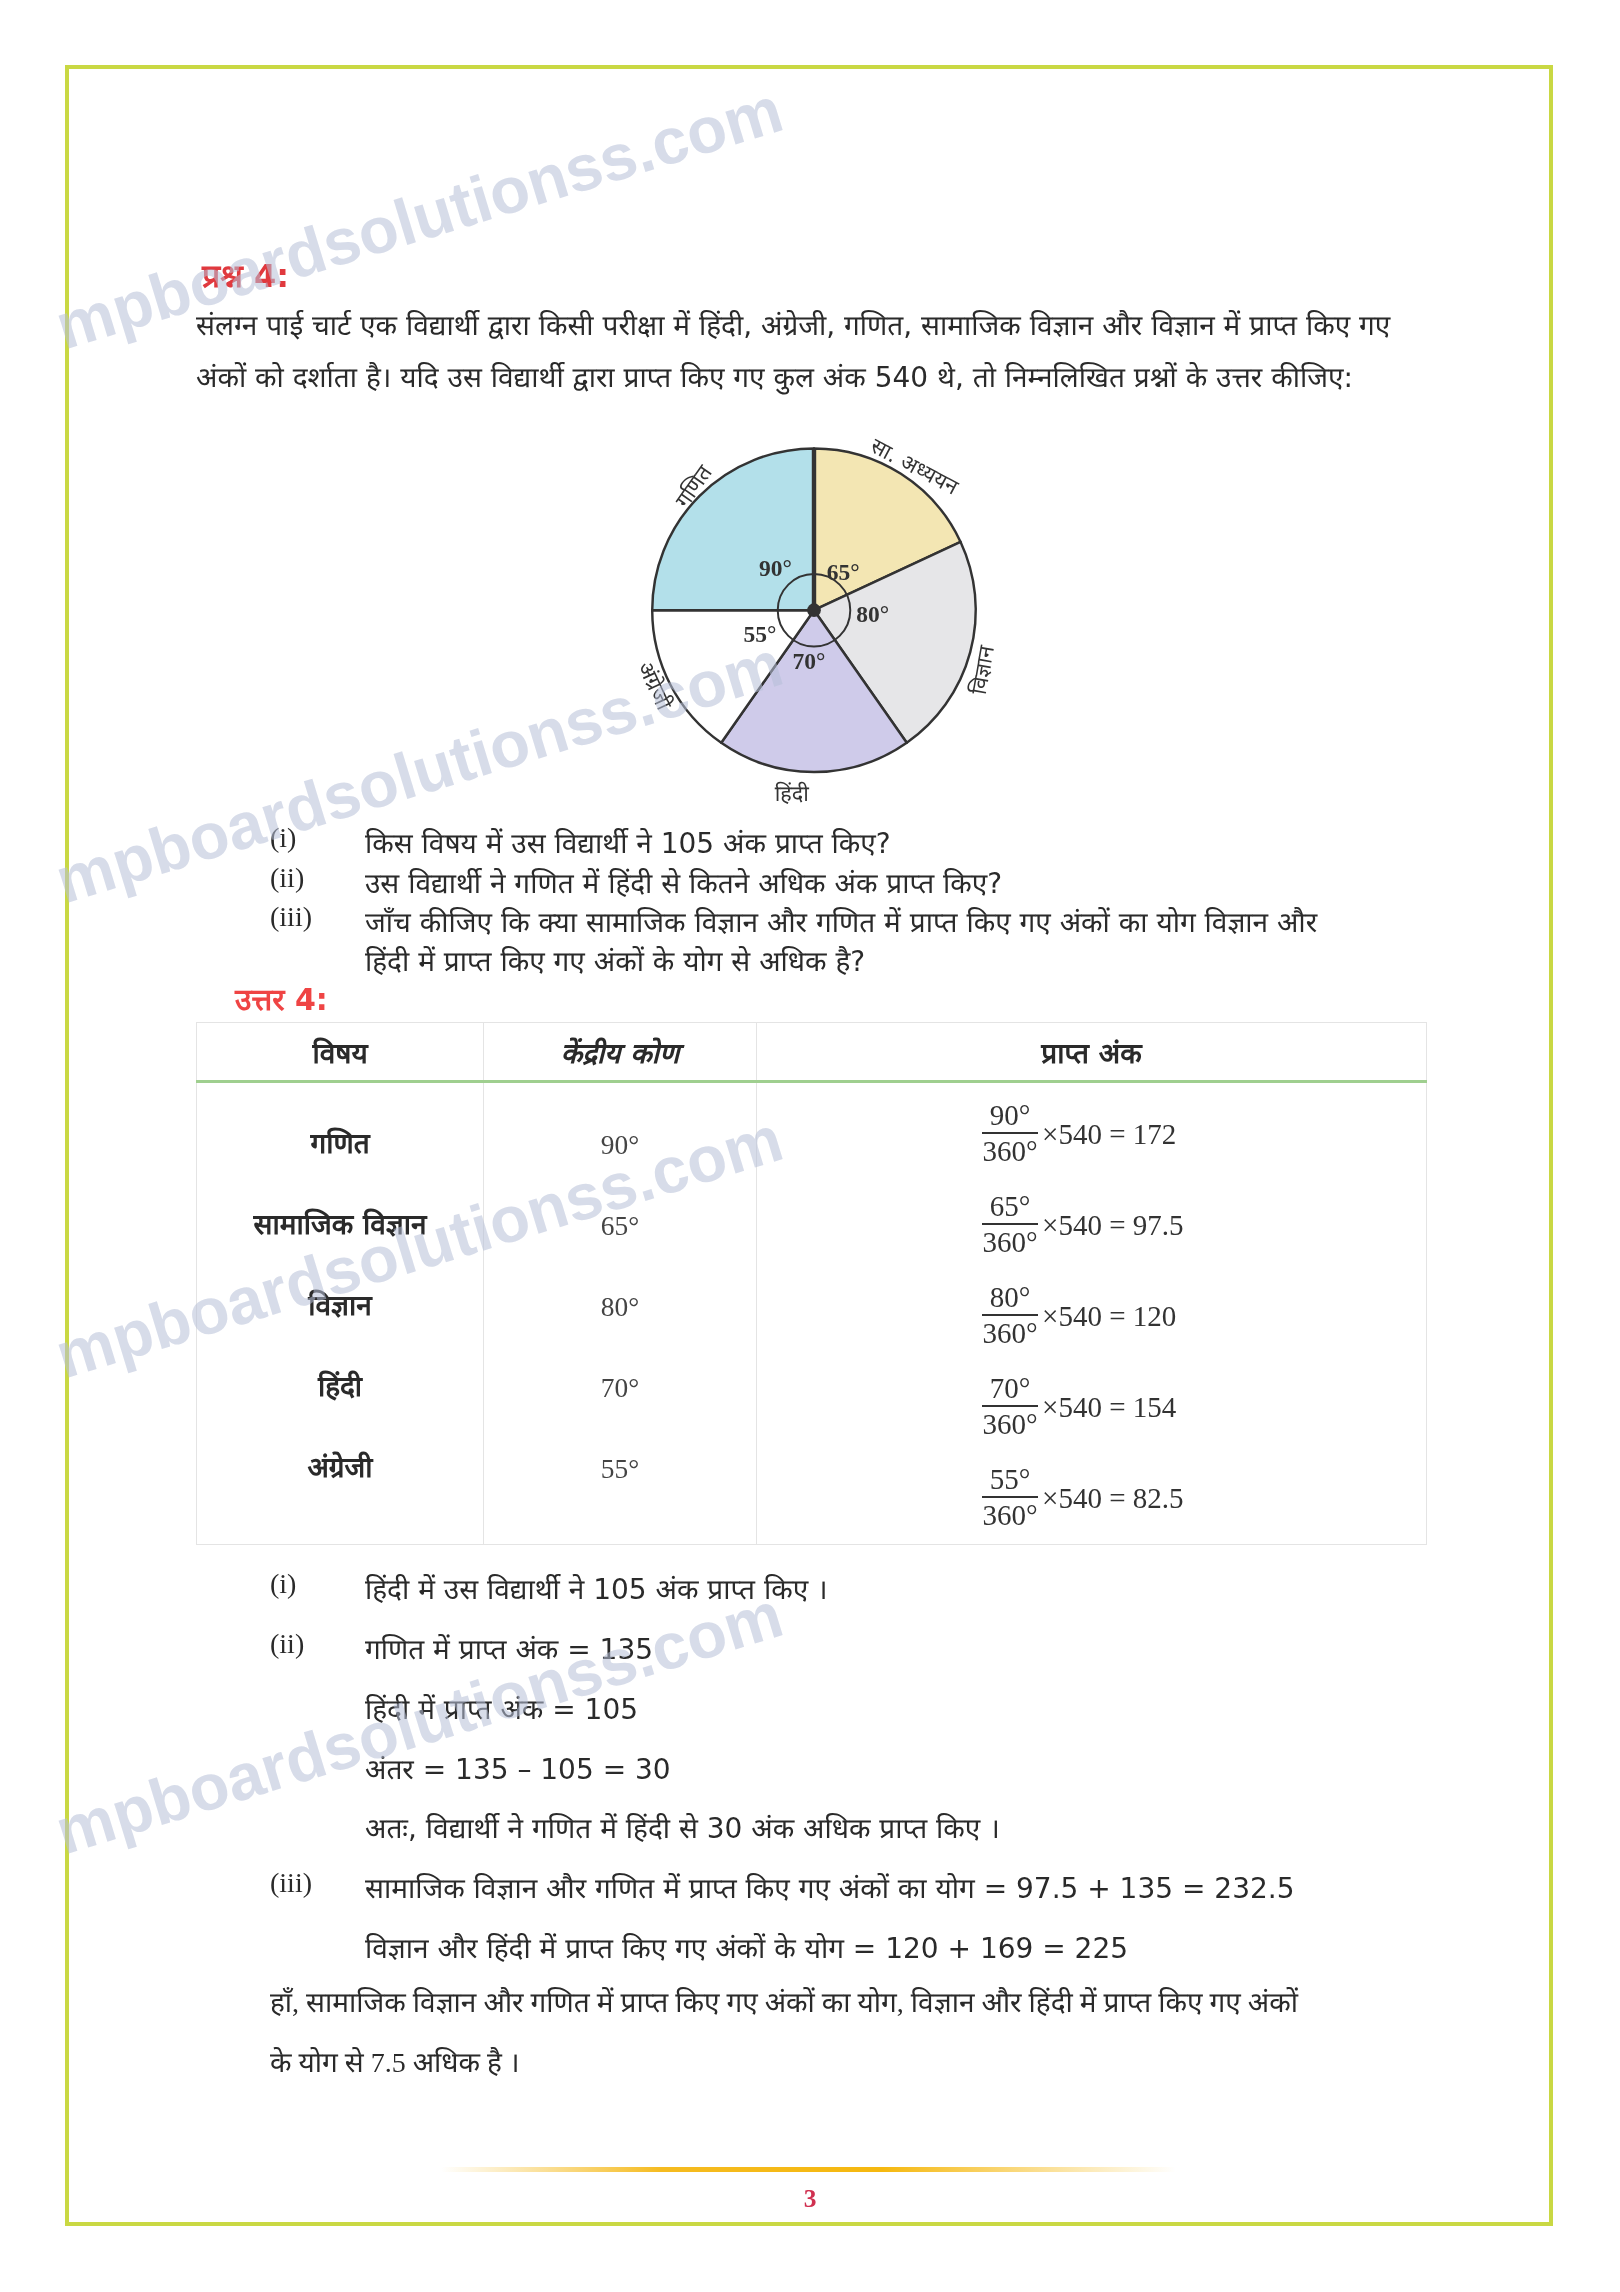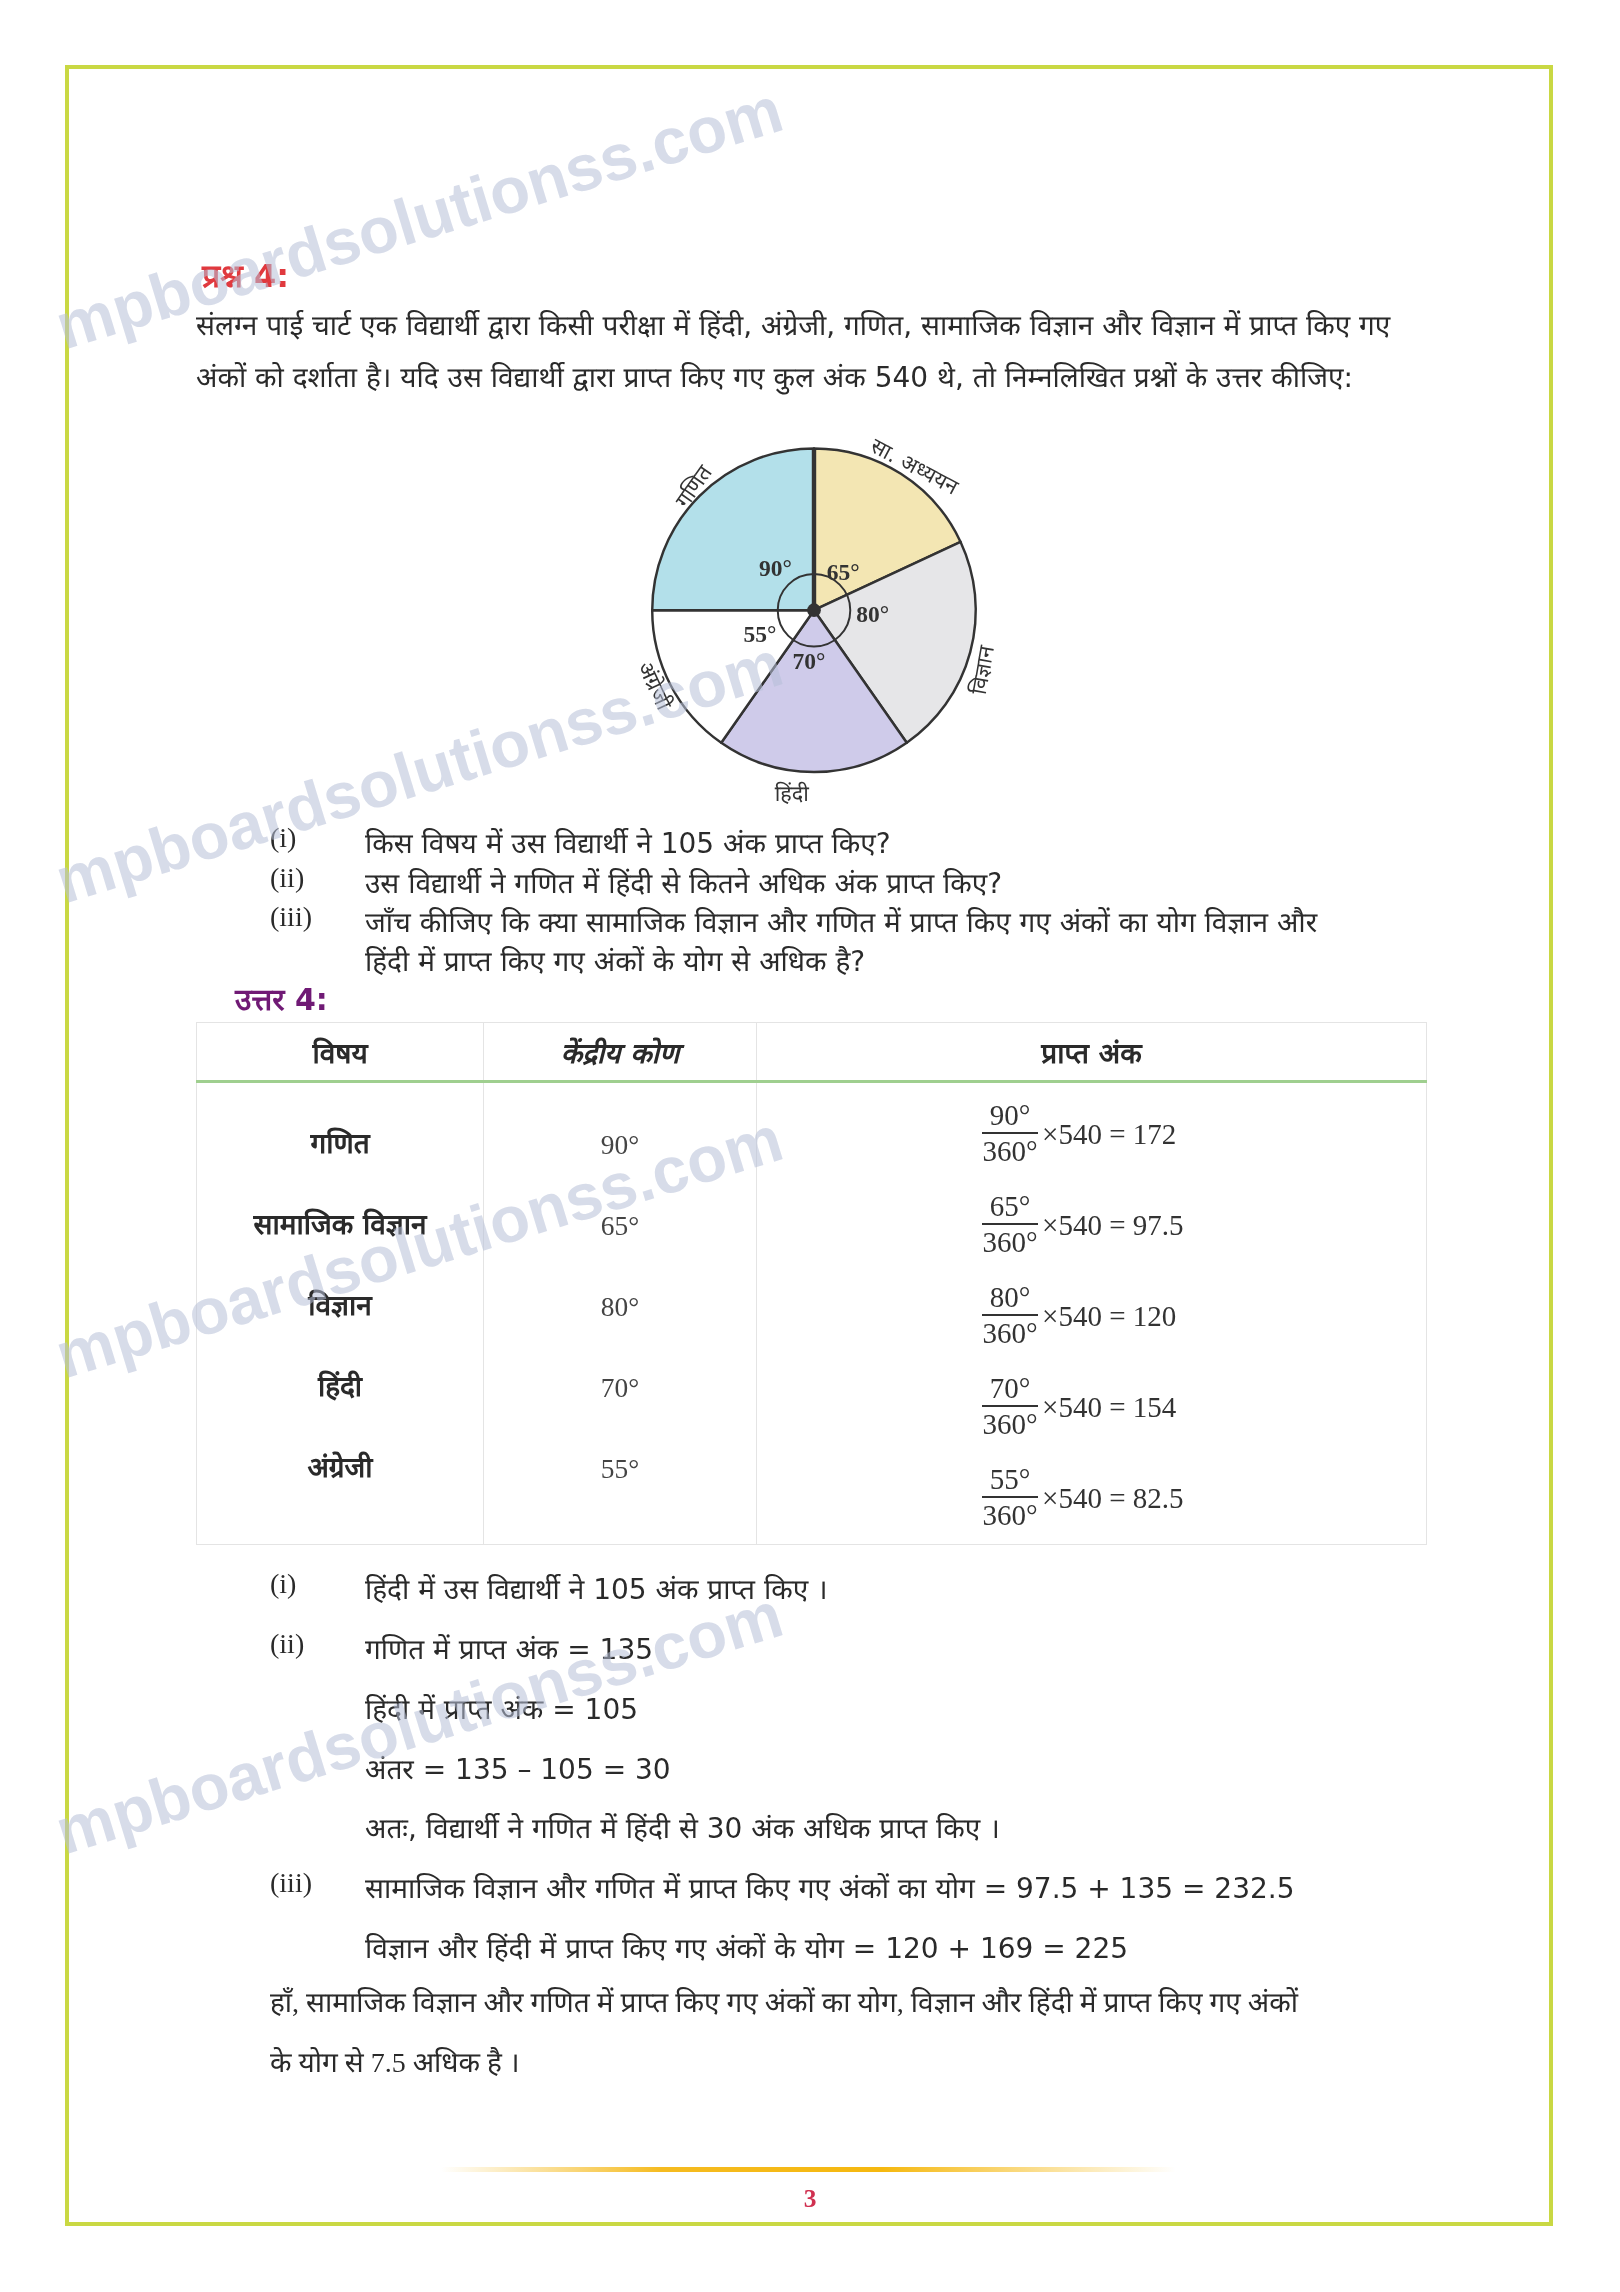--- a/index.html
+++ b/index.html
@@ -12,21 +12,21 @@
                transform-origin: left bottom; white-space: nowrap; pointer-events: none; z-index: 5; }
   .q-heading { position: absolute; left: 186px; top: 253px; font-size: 32px; font-weight: bold;
                color: #e0393e; margin-left: 16px; }
   .q-body { position: absolute; left: 196px; top: 300px; width: 1235px; font-size: 28px;
             line-height: 52px; }
   .pie { position: absolute; left: 608px; top: 421px; width: 412px; height: 402px; }
   .qitem, .aitem { position: absolute; font-size: 28px; line-height: 38px; }
   .qitem .num, .aitem .num { position: absolute; left: 0; top: 0; font-family: "Liberation Serif", serif; }
   .qitem .txt, .aitem .txt { position: absolute; left: 95px; top: 0; white-space: nowrap; margin-top: 6px; }
   .a-heading { position: absolute; left: 235px; top: 978px; font-size: 30px; font-weight: bold;
-               color: #701a75; }
+               color: #ef4444; }
   table.ans { position: absolute; left: 196px; top: 1022px; width: 1231px; height: 523px;
               border-collapse: collapse; }
   table.ans th { height: 55px; font-size: 28px; font-weight: bold; text-align: center;
                  border-bottom: 3.9px solid #9fcf8f; border-right: 1px solid #e4e4e4; color: #2a2a2a; }
   table.ans td { border-right: 1px solid #e4e4e4; vertical-align: top; padding: 0; }
   table.ans { border: 1px solid #e4e4e4; }
   .col-subj { width: 284px; }
   .col-ang { width: 270px; font-style: italic; }
   .subj { height: 81px; font-size: 28px; font-weight: bold; text-align: center;
           line-height: 81px; }

